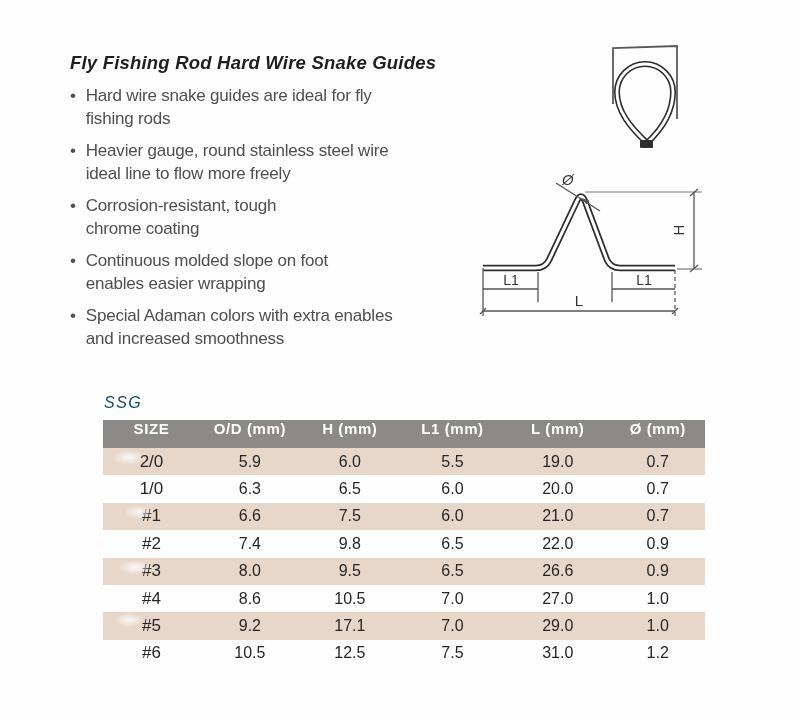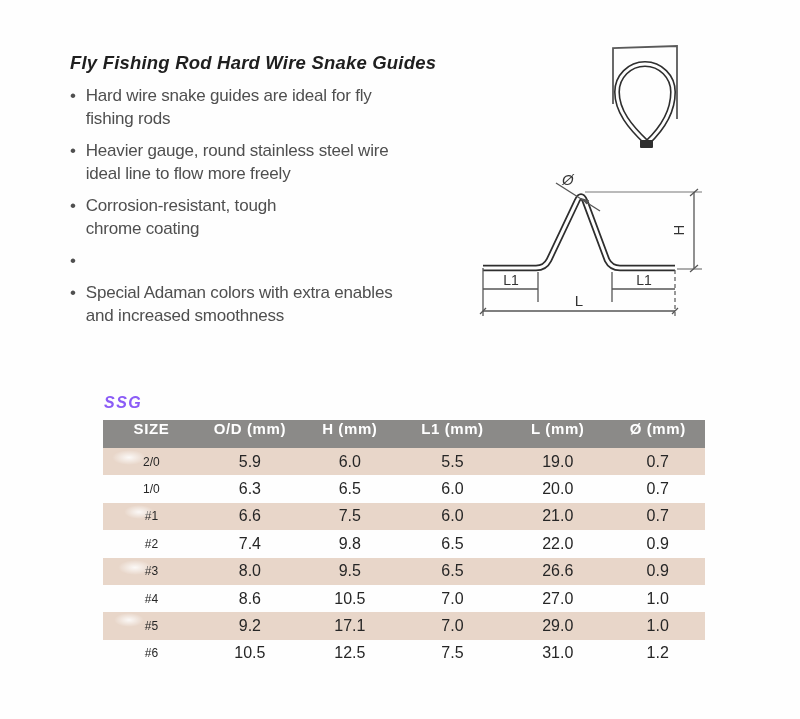--- a/index.html
+++ b/index.html
@@ -26,35 +26,35 @@
   .features .dot { flex:0 0 auto; color:#4f4f4f; }
   .features .txt { white-space:pre-line; }
 
   
   .diagram { position:absolute; left:440px; top:30px; width:360px; height:300px; }
   .diagram text { font-family:"Liberation Sans", sans-serif; fill:#333; }
 
   
   .ssg-label {
     position:absolute; left:104px; top:394px;
-    font-size:16px; font-style:italic; font-weight:bold;
-    color:#8b5cf6; letter-spacing:1.5px;
+    font-size:16px; font-style:italic; font-weight:normal;
+    color:#0c4a6e; letter-spacing:1.5px;
   }
   .spec-table { position:absolute; left:103px; top:420px; width:602px; }
   .thead {
     display:flex; height:28px; align-items:flex-start;
     background:#8b8a88; color:#ffffff;
     font-weight:bold; font-size:15px; letter-spacing:0.6px;
   }
   .trow { display:flex; height:27.4px; align-items:center; font-size:16px; color:#262626; }
   .trow.alt { background:#e8d6c9; }
   .cell { text-align:center; }
   .c0 { width:16.1%; } .c1 { width:16.6%; } .c2 { width:16.6%; }
   .c3 { width:17.5%; } .c4 { width:17.5%; } .c5 { width:15.7%; }
-  .trow .c0 { font-size:12px; }
+  .trow .c0 { font-size:17px; }
 
   
   .smudge {
     position:absolute; border-radius:50%;
     background:radial-gradient(ellipse at center, rgba(255,255,255,0.85) 0%, rgba(255,255,255,0) 70%);
     pointer-events:none;
   }
   .s1 { left:112px; top:450px; width:34px; height:15px; }
   .s2 { left:124px; top:505px; width:30px; height:14px; }
   .s3 { left:118px; top:560px; width:34px; height:15px; }
@@ -78,20 +78,22 @@
         <span class="txt">Heavier gauge, round stainless steel wire
 ideal line to flow more freely</span>
       </li>
       <li>
         <span class="dot">•</span>
         <span class="txt">Corrosion-resistant, tough
 chrome coating</span>
       </li>
       <li>
         <span class="dot">•</span>
+        <span class="txt">Continuous molded slope on foot
+enables easier wrapping</span>
       </li>
       <li>
         <span class="dot">•</span>
         <span class="txt">Special Adaman colors with extra enables
 and increased smoothness</span>
       </li>
     </ul>
 
   <svg class="diagram" viewBox="440 30 360 300" xmlns="http://www.w3.org/2000/svg" aria-hidden="true">
 

